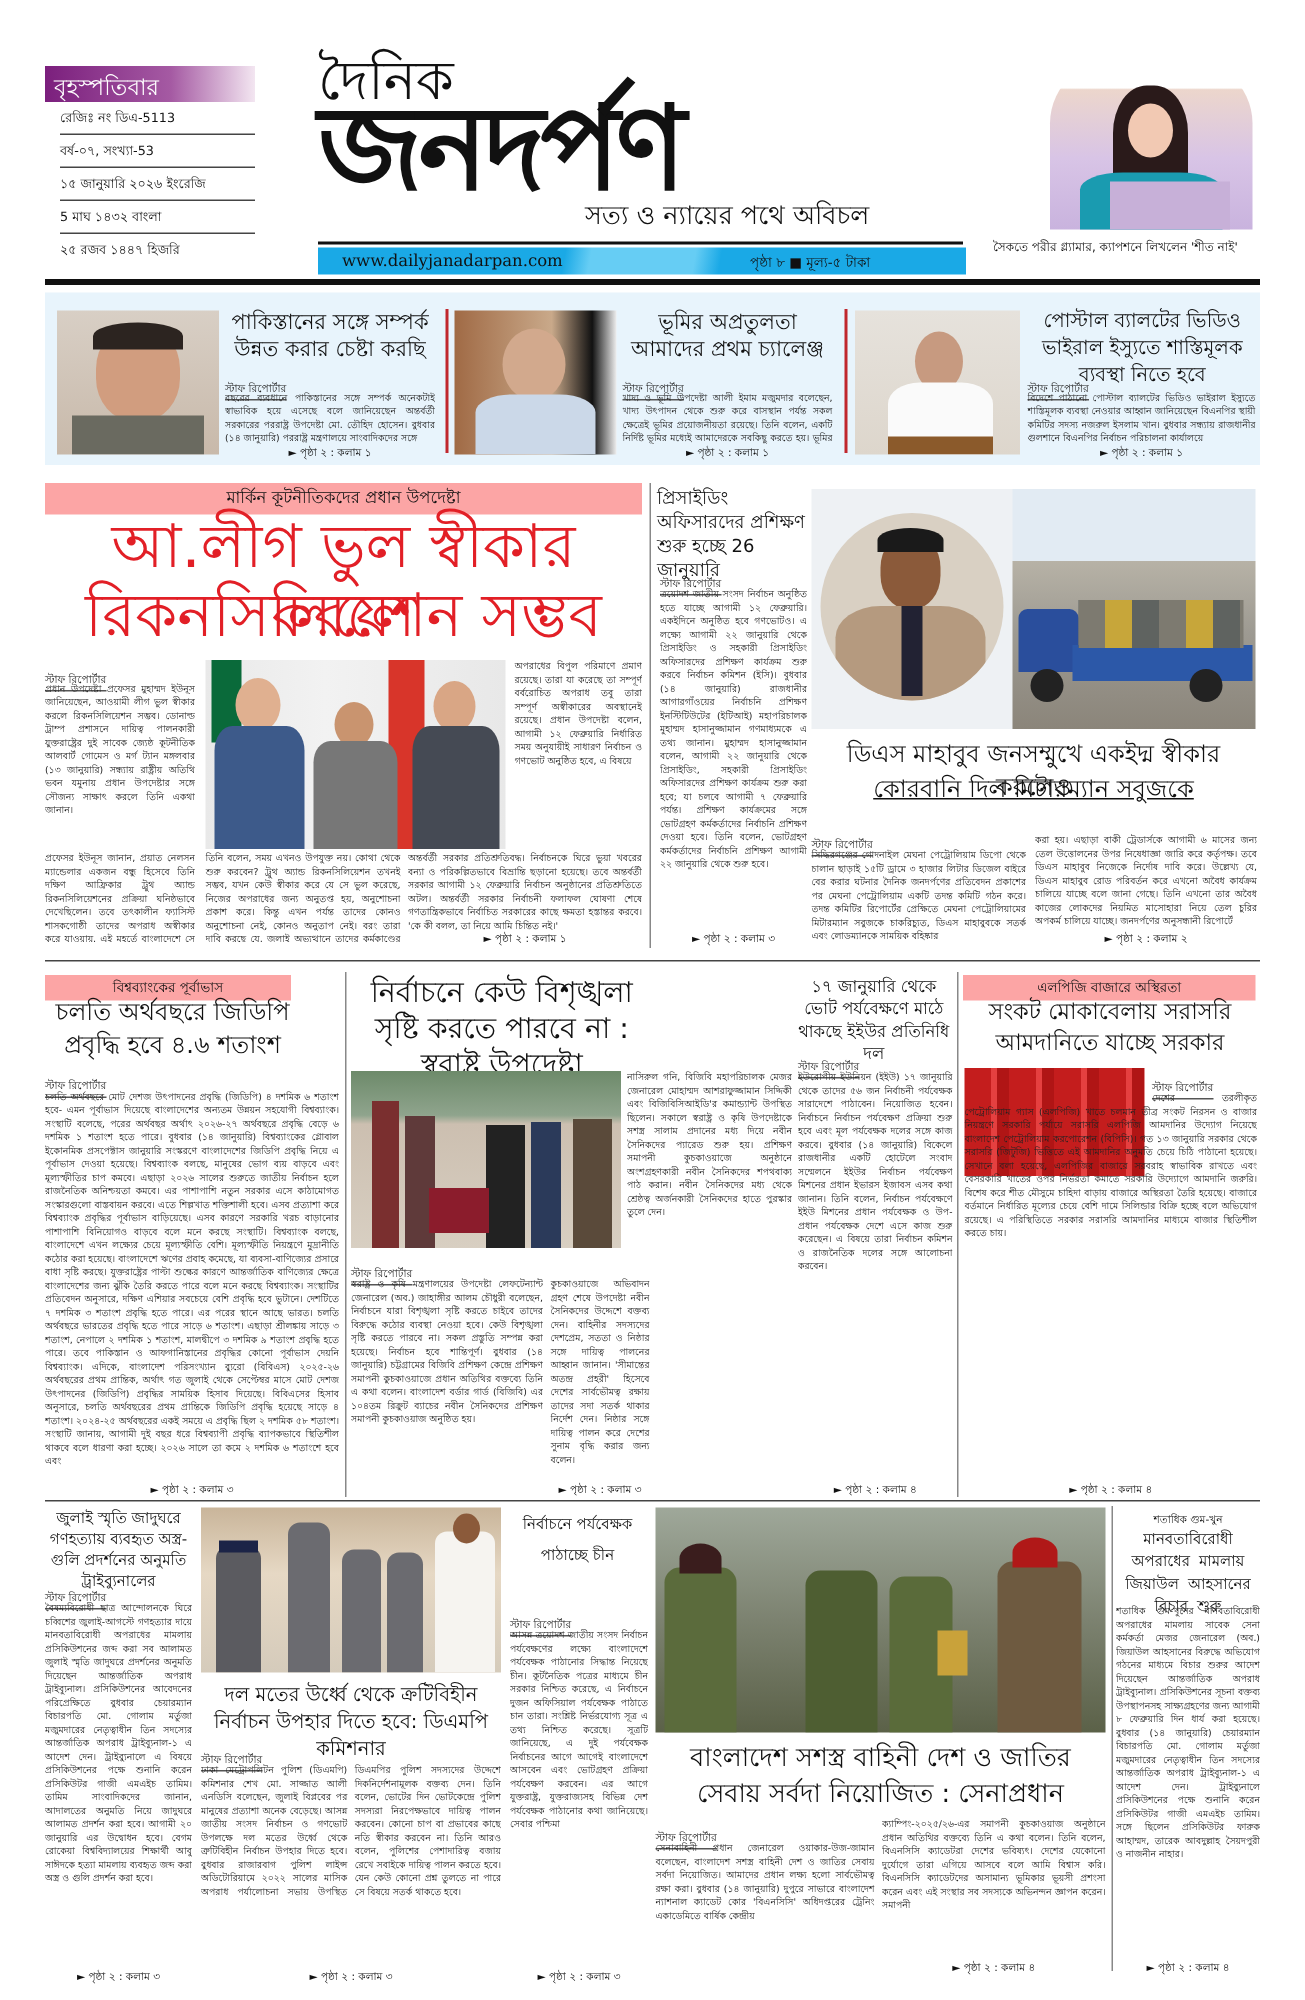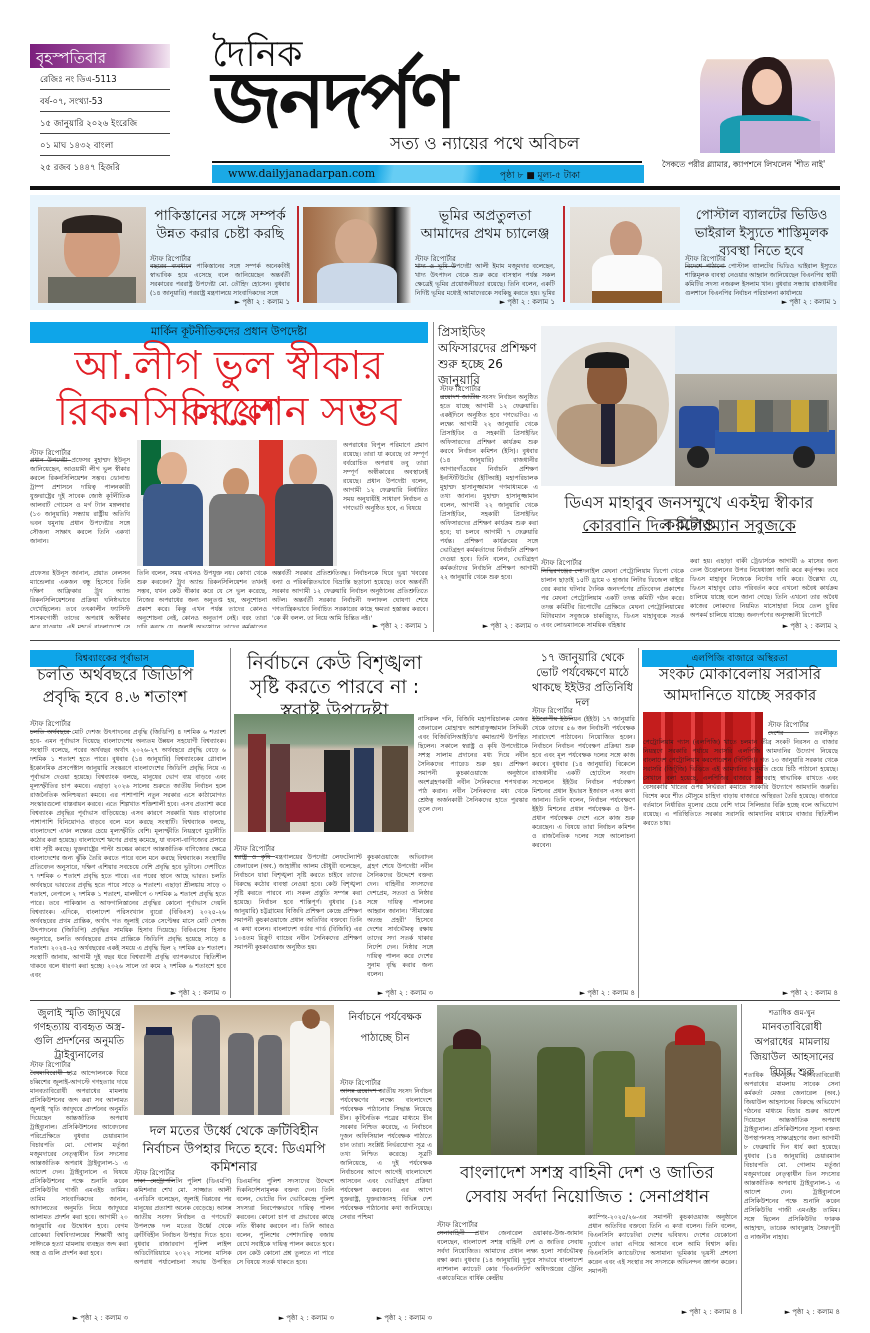--- a/index.html
+++ b/index.html
@@ -1,22 +1,22 @@
 <!DOCTYPE html>
 <html><head>
 <meta charset="utf-8">
 <style>
   * { box-sizing: border-box; margin: 0; padding: 0; }
   body { width: 870px; height: 1333px; background: #fff; font-family: "DejaVu Sans", sans-serif; color: #111; overflow: hidden; position: relative; }
   .abs { position: absolute; }
   .txt { font-size: 6.2px; line-height: 9px; text-align: justify; color: #222; overflow: hidden; }
   .byline { font-size: 7px; color: #222; border-bottom: 1px solid #555; display: inline-block; padding-bottom: 1px; margin-bottom: 4px; }
-  .cont { font-size: 7px; text-align: right; color: #111; }
+  .cont { font-size: 7px; text-align: center; color: #111; }
   .photo { background: #999; overflow: hidden; }
-  .kicker { background: #0ea5e9; text-align: center; font-size: 11px; color: #111; padding: 1px 0; }
+  .kicker { background: #fca5a5; text-align: center; font-size: 11px; color: #111; padding: 1px 0; }
   .hl { text-align: center; color: #111; line-height: 1.15; font-weight: normal; }
   .vrule { position: absolute; width: 1px; background: #888; }
   .hrule { position: absolute; height: 1px; background: #888; }
 
   
   .day-box { left: 30px; top: 44px; width: 140px; height: 24px; background: linear-gradient(90deg, #7b1f7d 0%, #a55aa3 60%, #f3e6f1 100%); color: #fff; font-size: 15px; padding: 2px 6px; }
   .meta-line { left: 40px; width: 130px; font-size: 8.5px; color: #111; border-bottom: 1px solid #444; height: 22px; line-height: 22px; }
   .logo-small { left: 212px; top: 26px; font-size: 36px; font-family: "DejaVu Serif", serif; }
   .logo-big { left: 212px; top: 60px; font-size: 78px; font-weight: bold; letter-spacing: -3px; font-family: "DejaVu Sans", sans-serif; line-height: 80px; }
   .slogan { left: 390px; top: 130px; font-size: 17px; font-family: "DejaVu Serif", serif; }
@@ -35,21 +35,21 @@
 
   .red-hl { color: #e21f26; text-align: center; font-size: 40px; line-height: 46px; }
 </style>
 </head>
 <body>
 
 <div class="abs day-box">বৃহস্পতিবার</div>
 <div class="abs meta-line" style="top:68px">রেজিঃ নং ডিএ-5113</div>
 <div class="abs meta-line" style="top:90px">বর্ষ-০৭, সংখ্যা-53</div>
 <div class="abs meta-line" style="top:112px">১৫ জানুয়ারি ২০২৬ ইংরেজি</div>
-<div class="abs meta-line" style="top:134px">০১ মাঘ ১৪৩২ বাংলা</div>
+<div class="abs meta-line" style="top:134px">5 মাঘ ১৪৩২ বাংলা</div>
 <div class="abs meta-line" style="top:156px; border-bottom:none">২৫ রজব ১৪৪৭ হিজরি</div>
 
 <div class="abs logo-small">দৈনিক</div>
 <div class="abs logo-big">জনদর্পণ</div>
 <div class="abs slogan">সত্য ও ন্যায়ের পথে অবিচল</div>
 <div class="abs mast-rule2"></div>
 <div class="abs web-strip"></div>
 <div class="abs web-url">www.dailyjanadarpan.com</div>
 <div class="abs web-page">পৃষ্ঠা ৮ ■ মূল্য-৫ টাকা</div>
 

